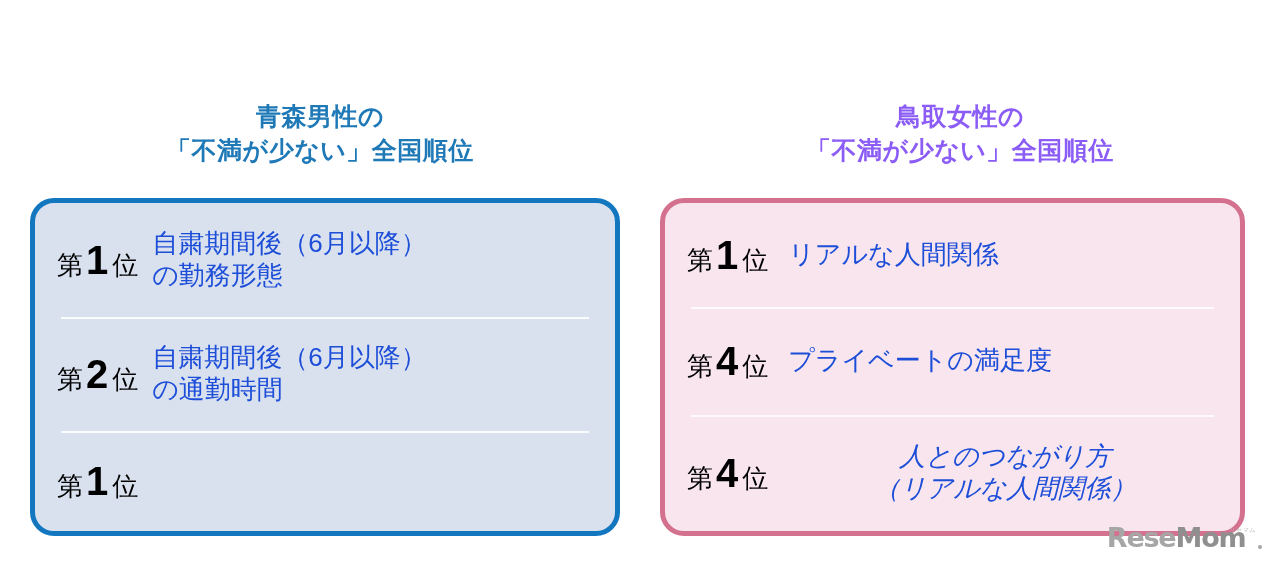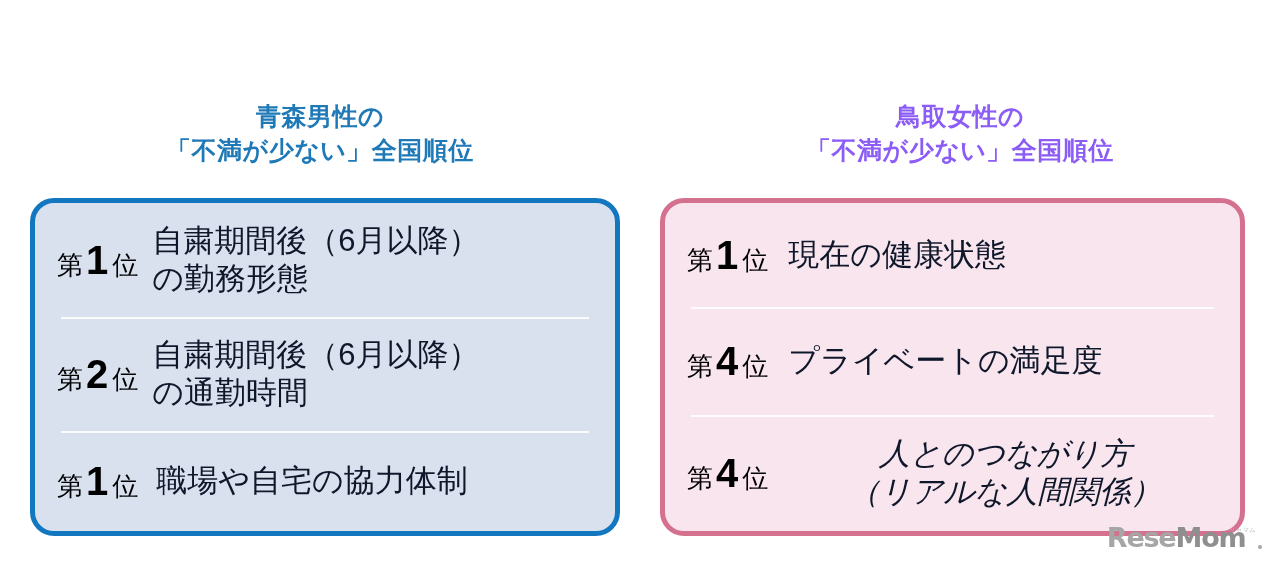--- a/index.html
+++ b/index.html
@@ -116,22 +116,22 @@
     font-size: 40px;
     font-weight: bold;
     line-height: 1;
     padding: 0 3px;
     letter-spacing: -1px;
   }
   .rank .i { padding-left: 2px; }
 
   
   .row-label {
-    color: #0f172a;
-    font-size: 31px;
+    color: #1d4ed8;
+    font-size: 26px;
     line-height: 1.22;
     white-space: pre-line;
     letter-spacing: 0px;
   }
   .row-label.centered { text-align: center; flex: 1; font-style: italic; }
 
   .card.blue .row:nth-child(1) .row-label,
   .card.blue .row:nth-child(2) .row-label { margin-left: 4px; }
   .card.blue .row:nth-child(3) .row-label { margin-left: 8px; }
 
@@ -205,40 +205,39 @@
         <span class="row-label">自粛期間後（6月以降）
 の通勤時間</span>
       </div>
 
       <div class="row">
         <span class="rank">
           <span class="dai">第</span>
           <span class="num">1</span>
           <span class="i">位</span>
         </span>
-        <span class="row-label">職場や自宅の協力体制</span>
       </div>
 
     </div>
   </div>
 
   <div class="column right">
 
     <div class="card-title pink">鳥取女性の
 「不満が少ない」全国順位</div>
 
     <div class="card pink">
 
       <div class="row">
         <span class="rank">
           <span class="dai">第</span>
           <span class="num">1</span>
           <span class="i">位</span>
         </span>
-        <span class="row-label">現在の健康状態</span>
+        <span class="row-label">リアルな人間関係</span>
       </div>
 
       <div class="row">
         <span class="rank">
           <span class="dai">第</span>
           <span class="num">4</span>
           <span class="i">位</span>
         </span>
         <span class="row-label">プライベートの満足度</span>
       </div>

